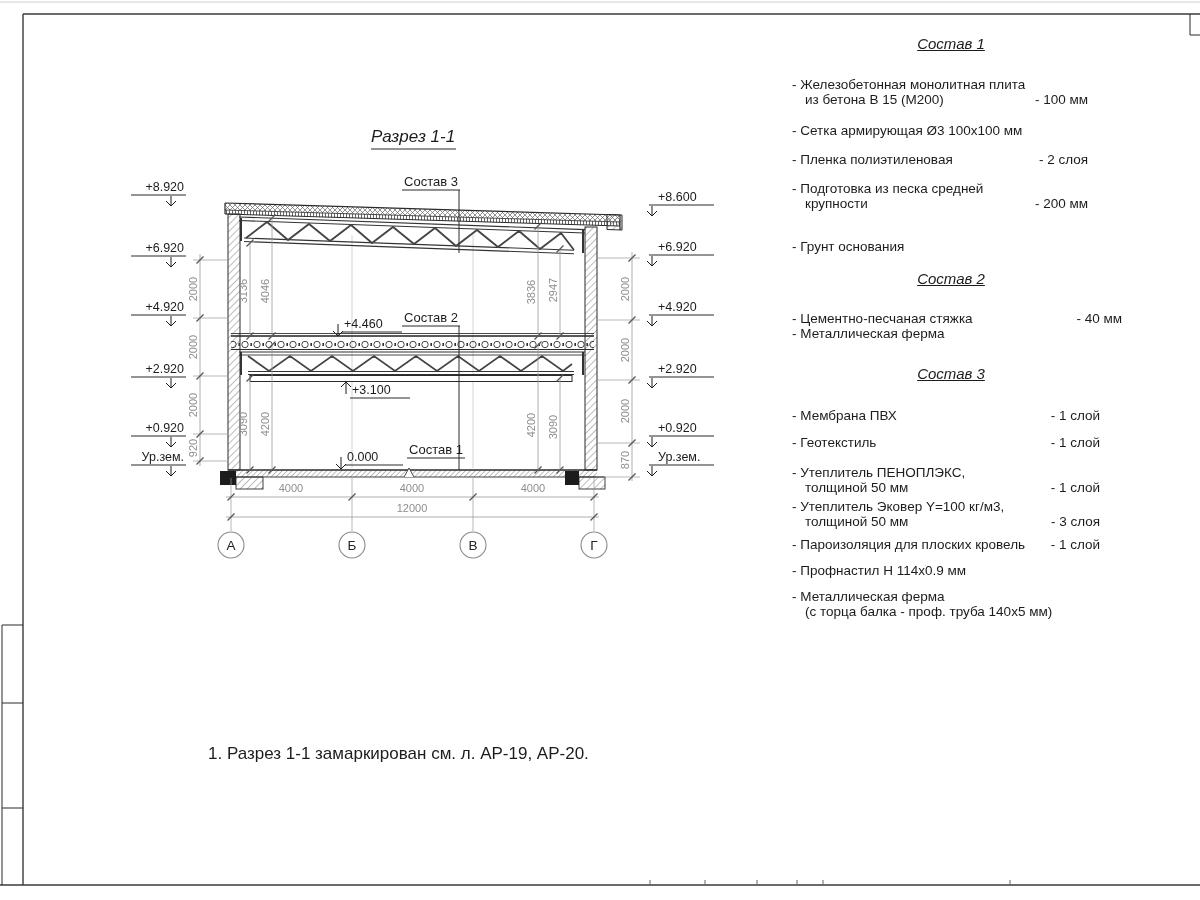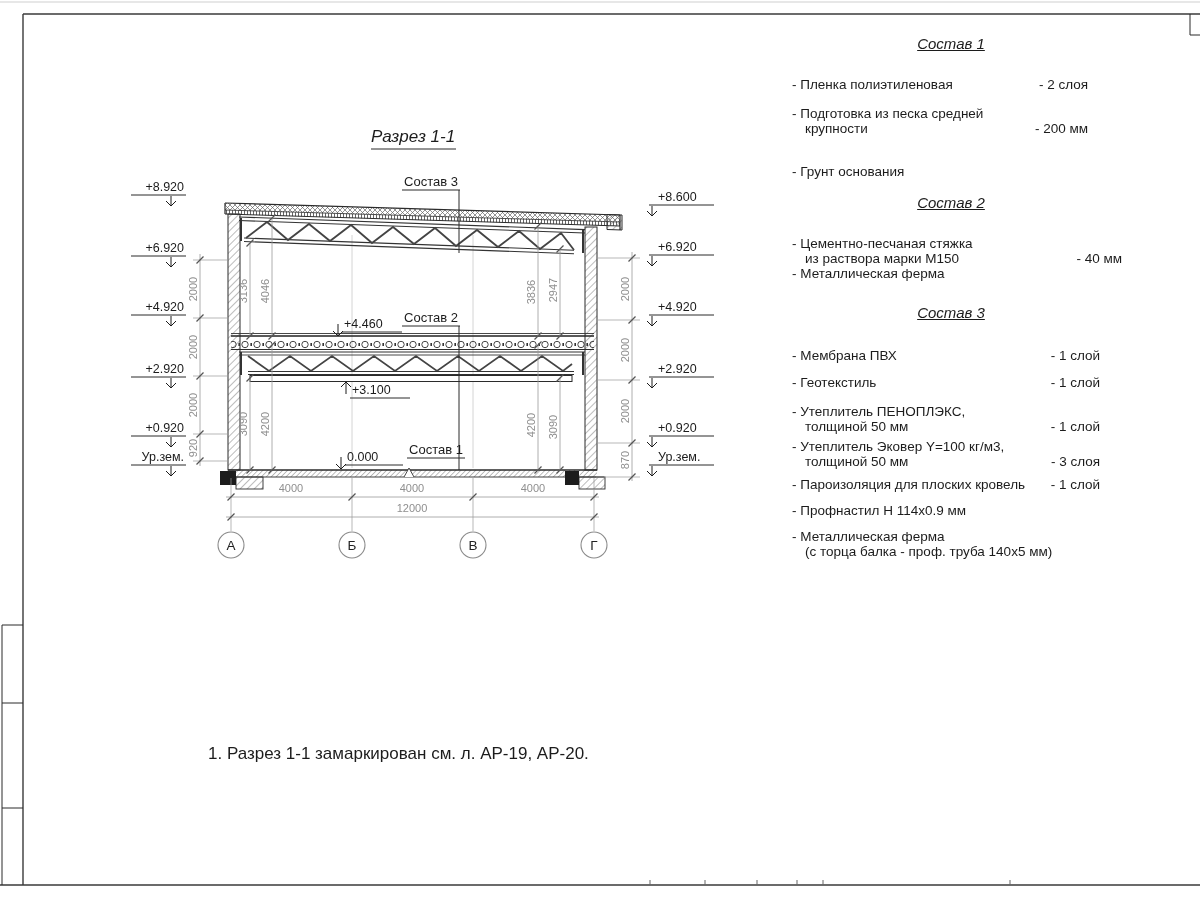--- a/index.html
+++ b/index.html
@@ -308,39 +308,46 @@
       <text class="axtxt" text-anchor="middle" x="352" y="550">Б</text>
       <text class="axtxt" text-anchor="middle" x="473" y="550">В</text>
       <text class="axtxt" text-anchor="middle" x="594" y="550">Г</text>
     </g>
   </g>
 </svg>
 
 <div class="spec-panel">
   <div class="sec1">
     <div class="spec-h">Состав 1</div>
+    <div class="spec-item" style="margin-bottom:16px">
+      <span class="l1">- Железобетонная  монолитная плита</span>
+      <span class="l2">из бетона В 15 (М200)</span>
+      <span class="spec-val">- 100 мм</span>
+    </div>
+    <div class="spec-item" style="margin-bottom:14px">
+      <span class="l1">- Сетка армирующая Ø3 100х100 мм</span>
+    </div>
     <div class="spec-item" style="margin-bottom:14px">
       <span class="l1">- Пленка полиэтиленовая</span>
       <span class="spec-val">-  2 слоя</span>
     </div>
     <div class="spec-item" style="margin-bottom:28px">
       <span class="l1">- Подготовка из песка средней</span>
       <span class="l2">крупности</span>
       <span class="spec-val">- 200 мм</span>
     </div>
     <div class="spec-item" style="margin-bottom:0">
       <span class="l1">- Грунт основания</span>
     </div>
   </div>
 
   <div class="sec2">
     <div class="spec-h" style="margin-top:16px">Состав 2</div>
     <div class="spec-item" style="">
       <span class="l1">- Цементно-песчаная стяжка</span>
-      <span class="l2">из раствора марки М150</span>
       <span class="spec-val">- 40 мм</span>
     </div>
     <div class="spec-item" style="margin-bottom:0">
       <span class="l1">- Металлическая ферма</span>
     </div>
   </div>
 
   <div class="sec3">
     <div class="spec-h" style="margin-top:24px;margin-bottom:26px">Состав 3</div>
     <div class="spec-item" style="margin-bottom:12px">

